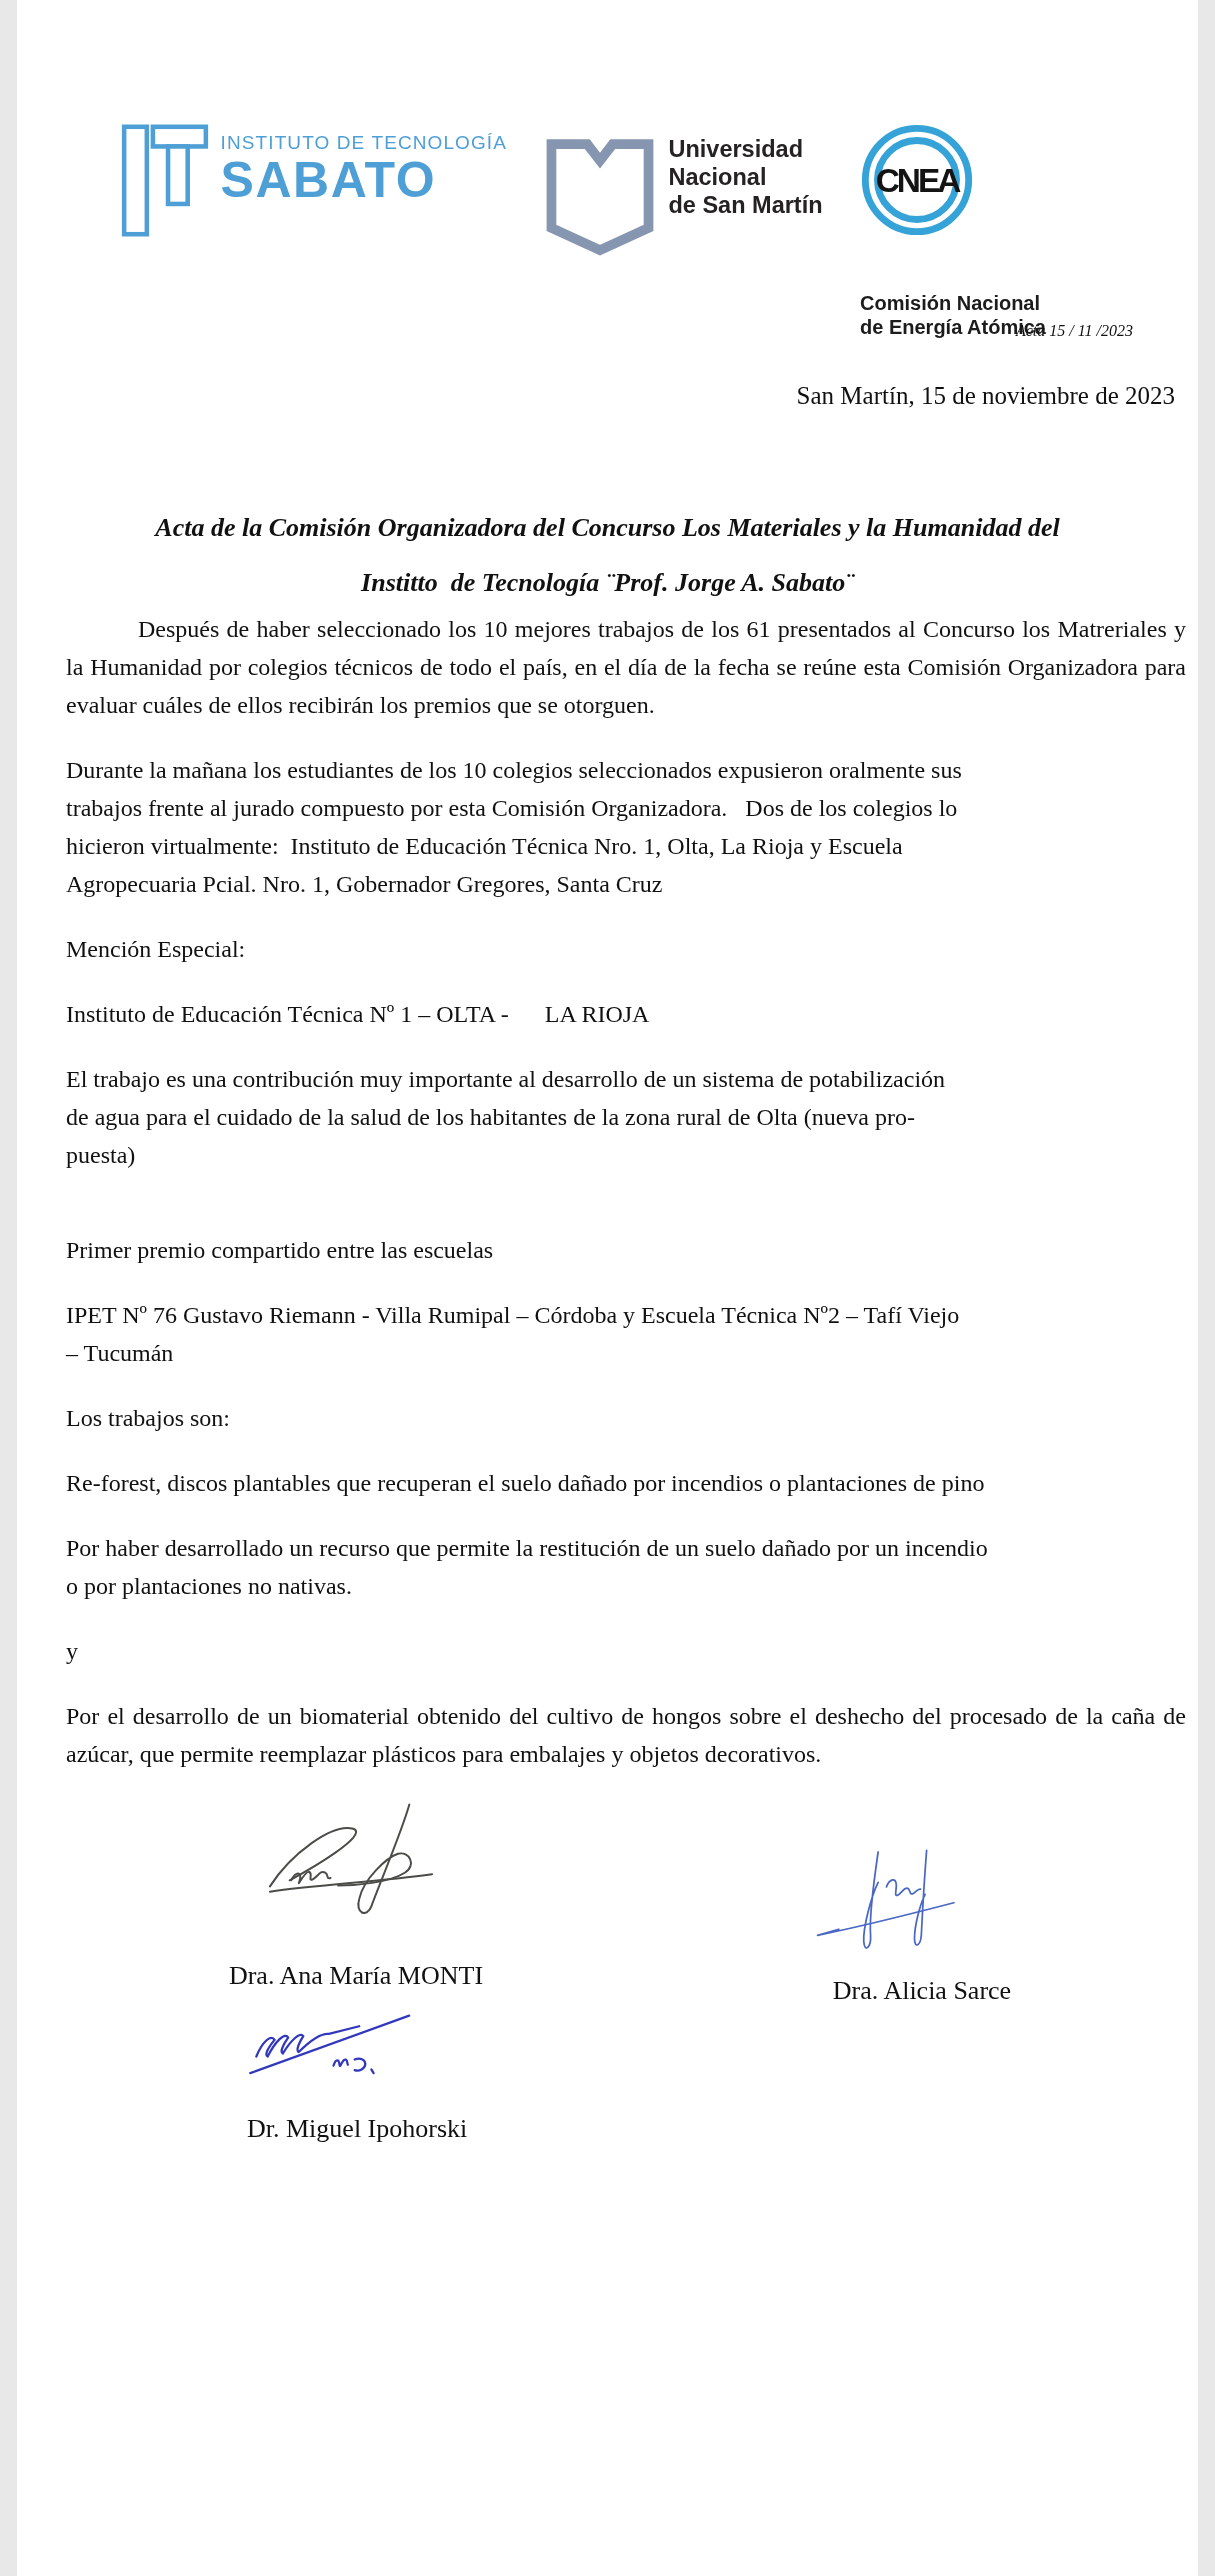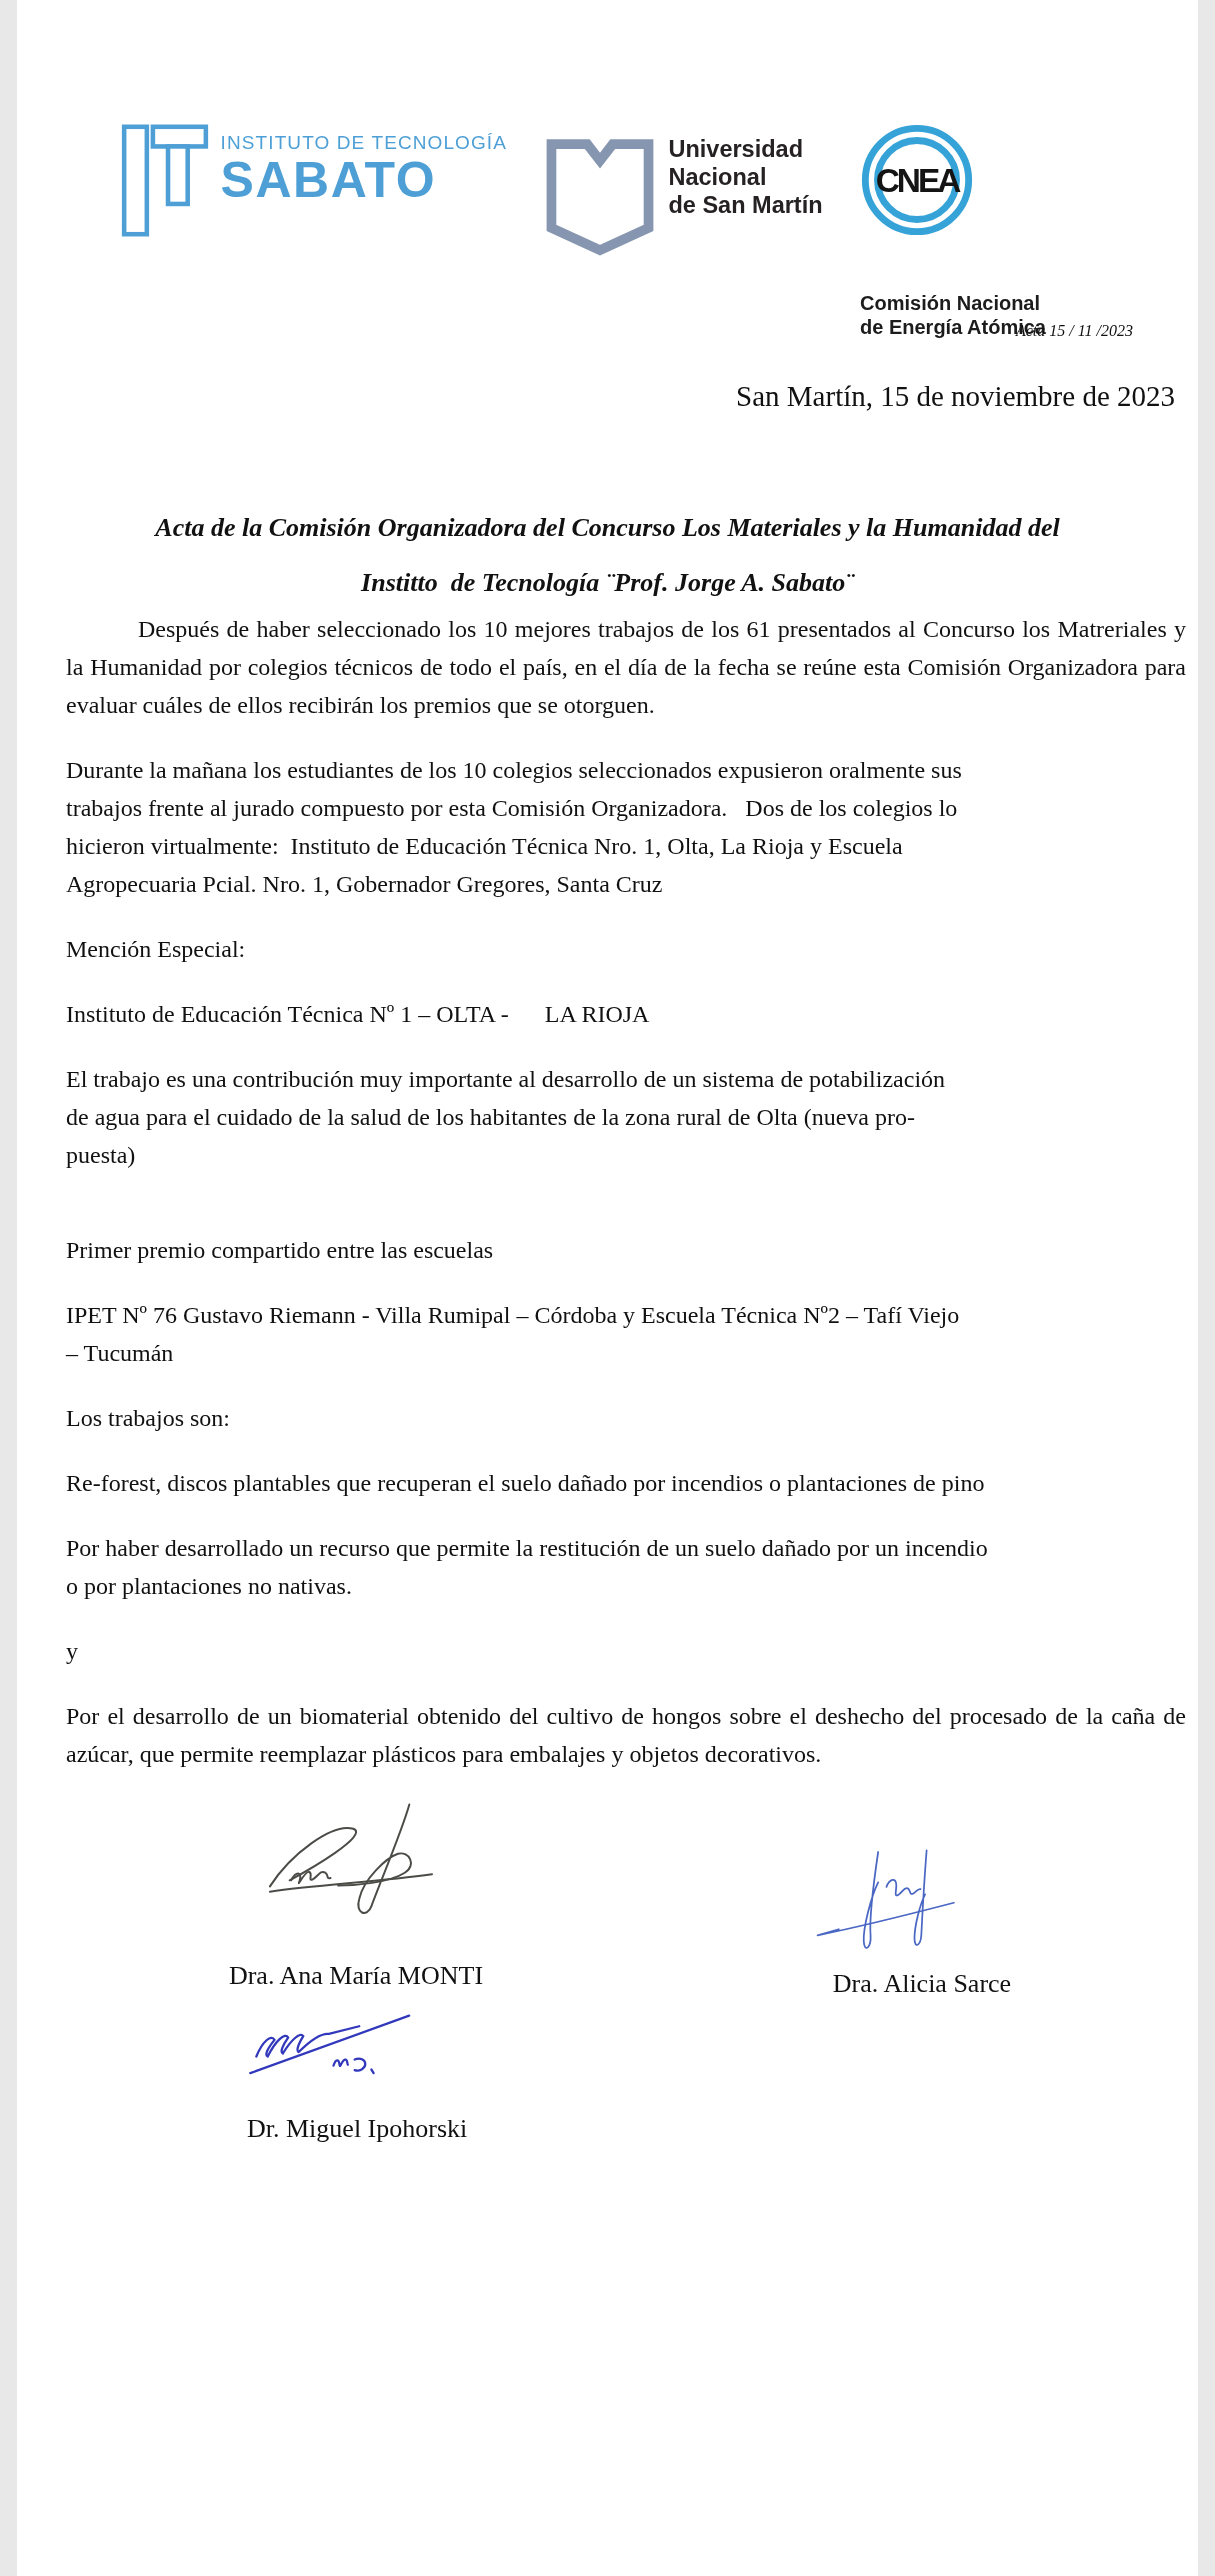--- a/index.html
+++ b/index.html
@@ -33,21 +33,21 @@
   }
   .cnea-logo { gap:22px;flex-direction:column; }
   .cnea-text {
     padding-top:29px;
     font-family:"Liberation Sans", sans-serif;
     font-size:20px; line-height:23.5px; font-weight:700; color:#1c1c1c;
   }
   
   .date-block { margin:67px 23px 0 0; text-align:right; }
   .acta-line { font-style:italic; font-size:16px; line-height:38px; padding-right:42px; }
-  .place-line { font-size:29px; line-height:38px; margin-top:26.6px; }
+  .place-line { font-size:25px; line-height:38px; margin-top:26.6px; }
   
   .doc-title {
     margin:85px auto 0 auto;
     width:1124px;
     text-align:center;
     font-weight:700; font-style:italic;
     font-size:26px; line-height:55px;
     white-space:pre-wrap;
   }
   
@@ -64,21 +64,21 @@
   .sig-area { position:relative; height:456px; margin:10.6px 46px 0 49px; }
   .sig-img { position:absolute; }
   .sig-monti  { left:190px; top:0; }
   .sig-sarce  { left:744px; top:44px; }
   .sig-ipo    { left:178px; top:196px; }
   .sig-label {
     position:absolute; text-align:center;
     font-size:26px; white-space:nowrap;
   }
   .lbl-monti { left:140px; width:300px; top:161px; }
-  .lbl-sarce { left:744px; width:224px; top:169px; }
+  .lbl-sarce { left:744px; width:224px; top:176px; }
   .lbl-ipo   { left:181px; width:220px; top:281px;margin-top:33px; }
 </style>
 </head>
 <body>
 
 <div class="page">
 
   <div class="logo-row">
 
     <div class="logo sabato-logo">

